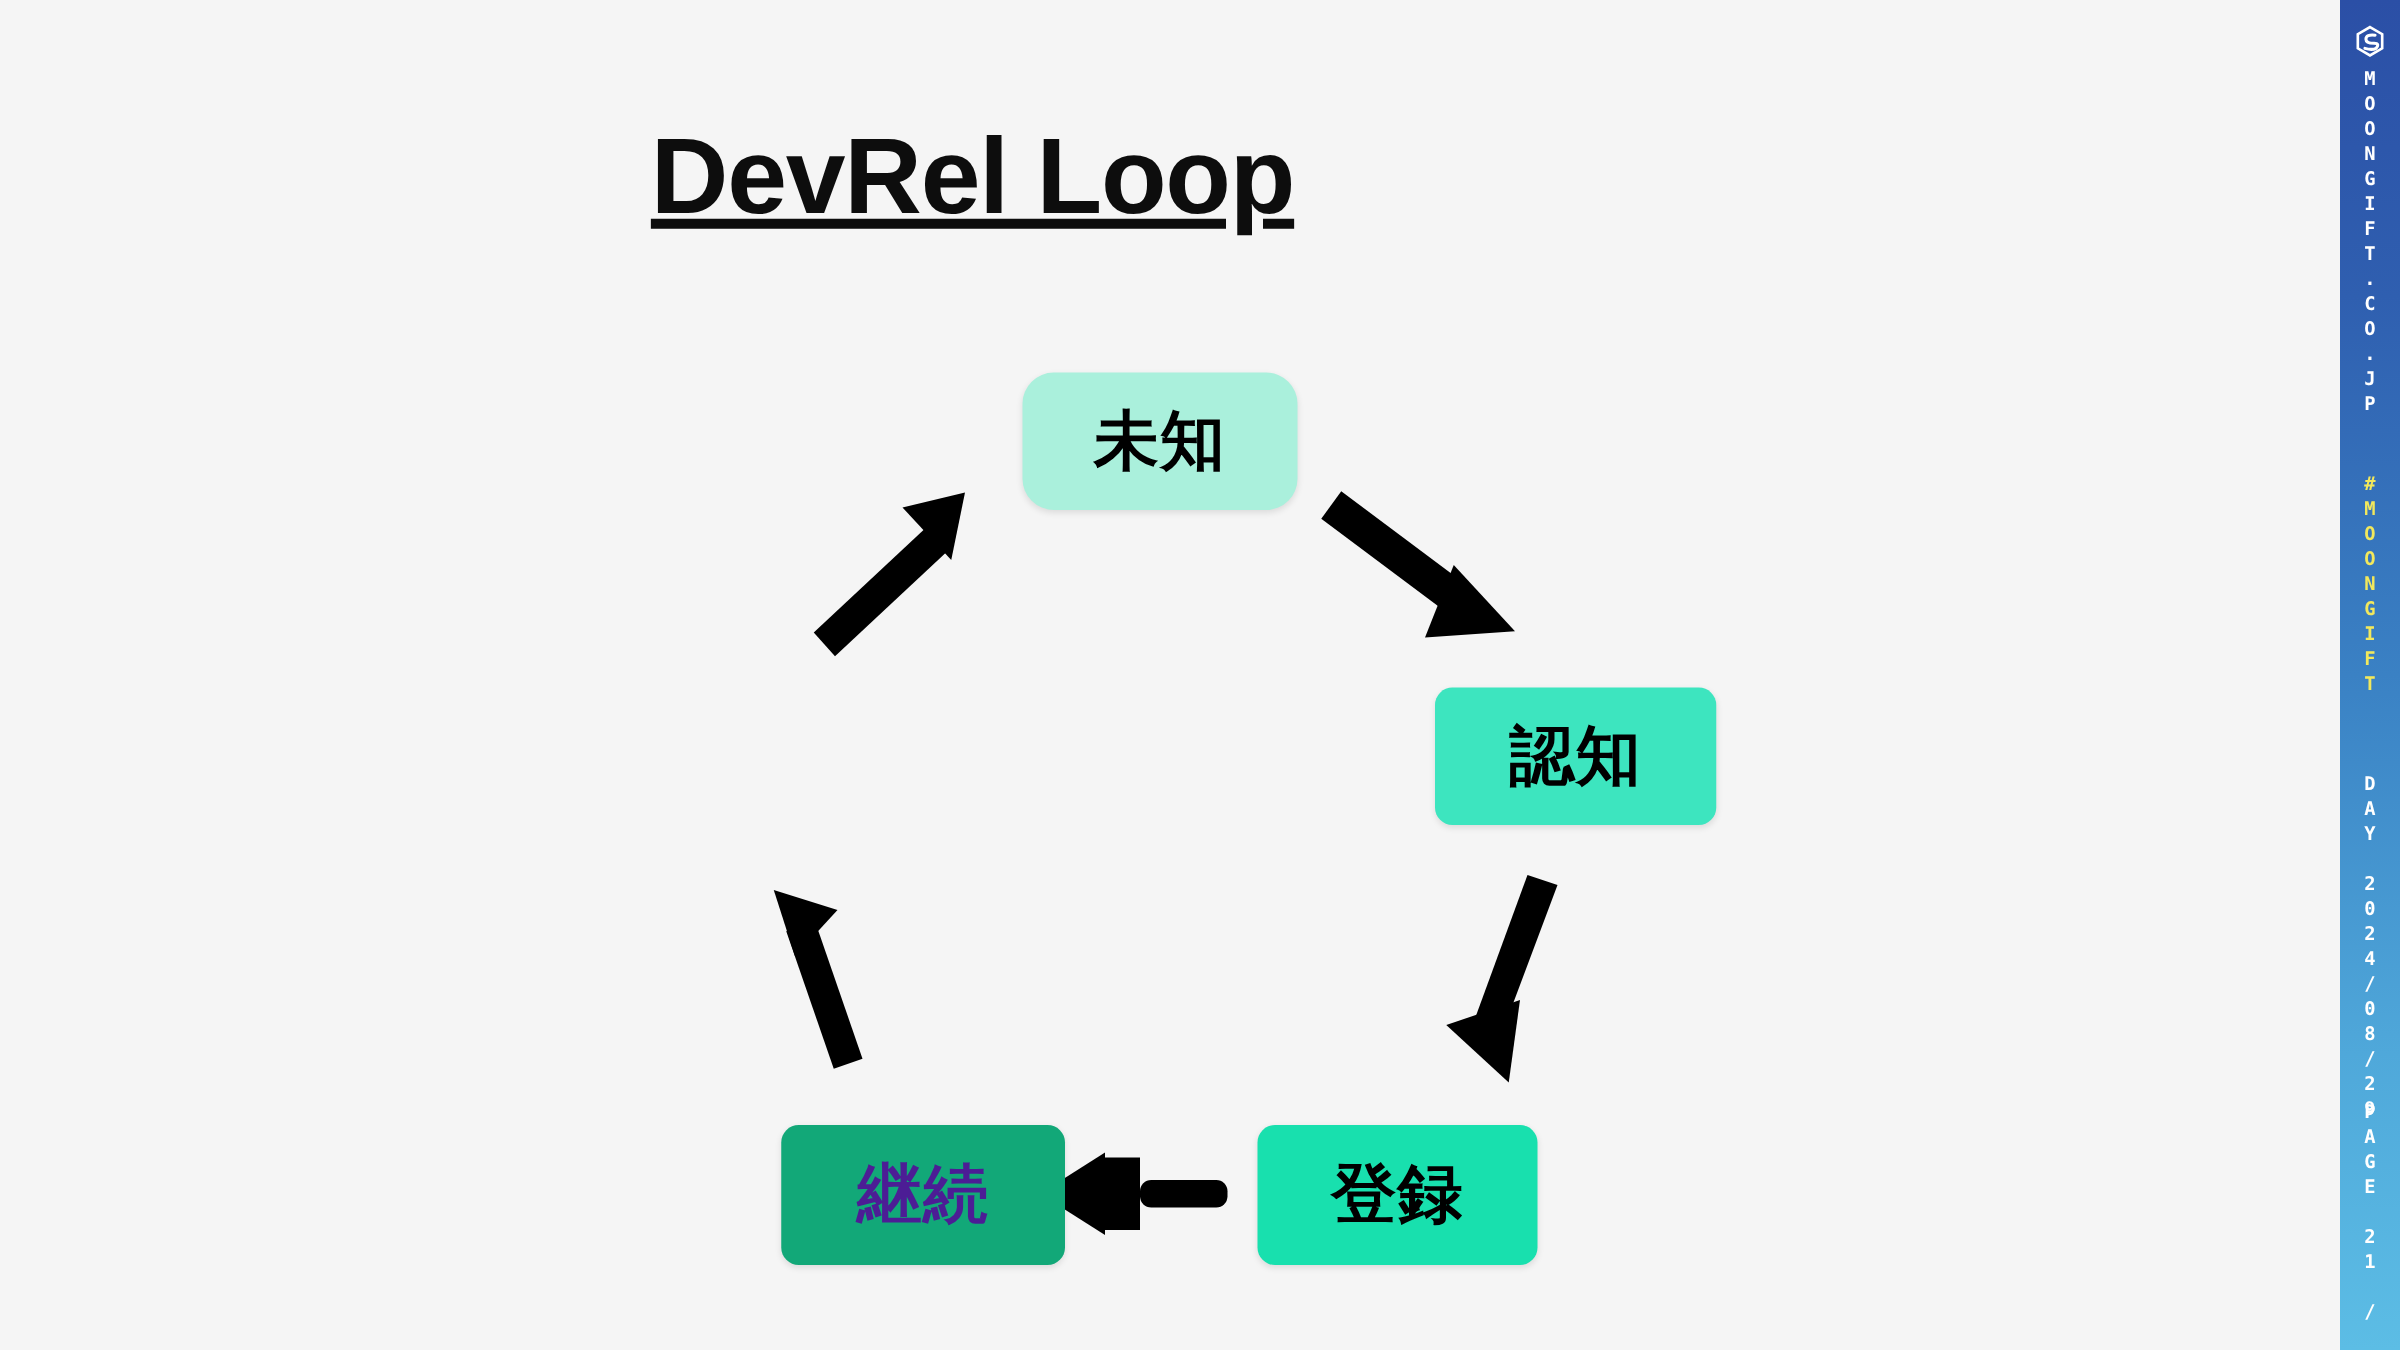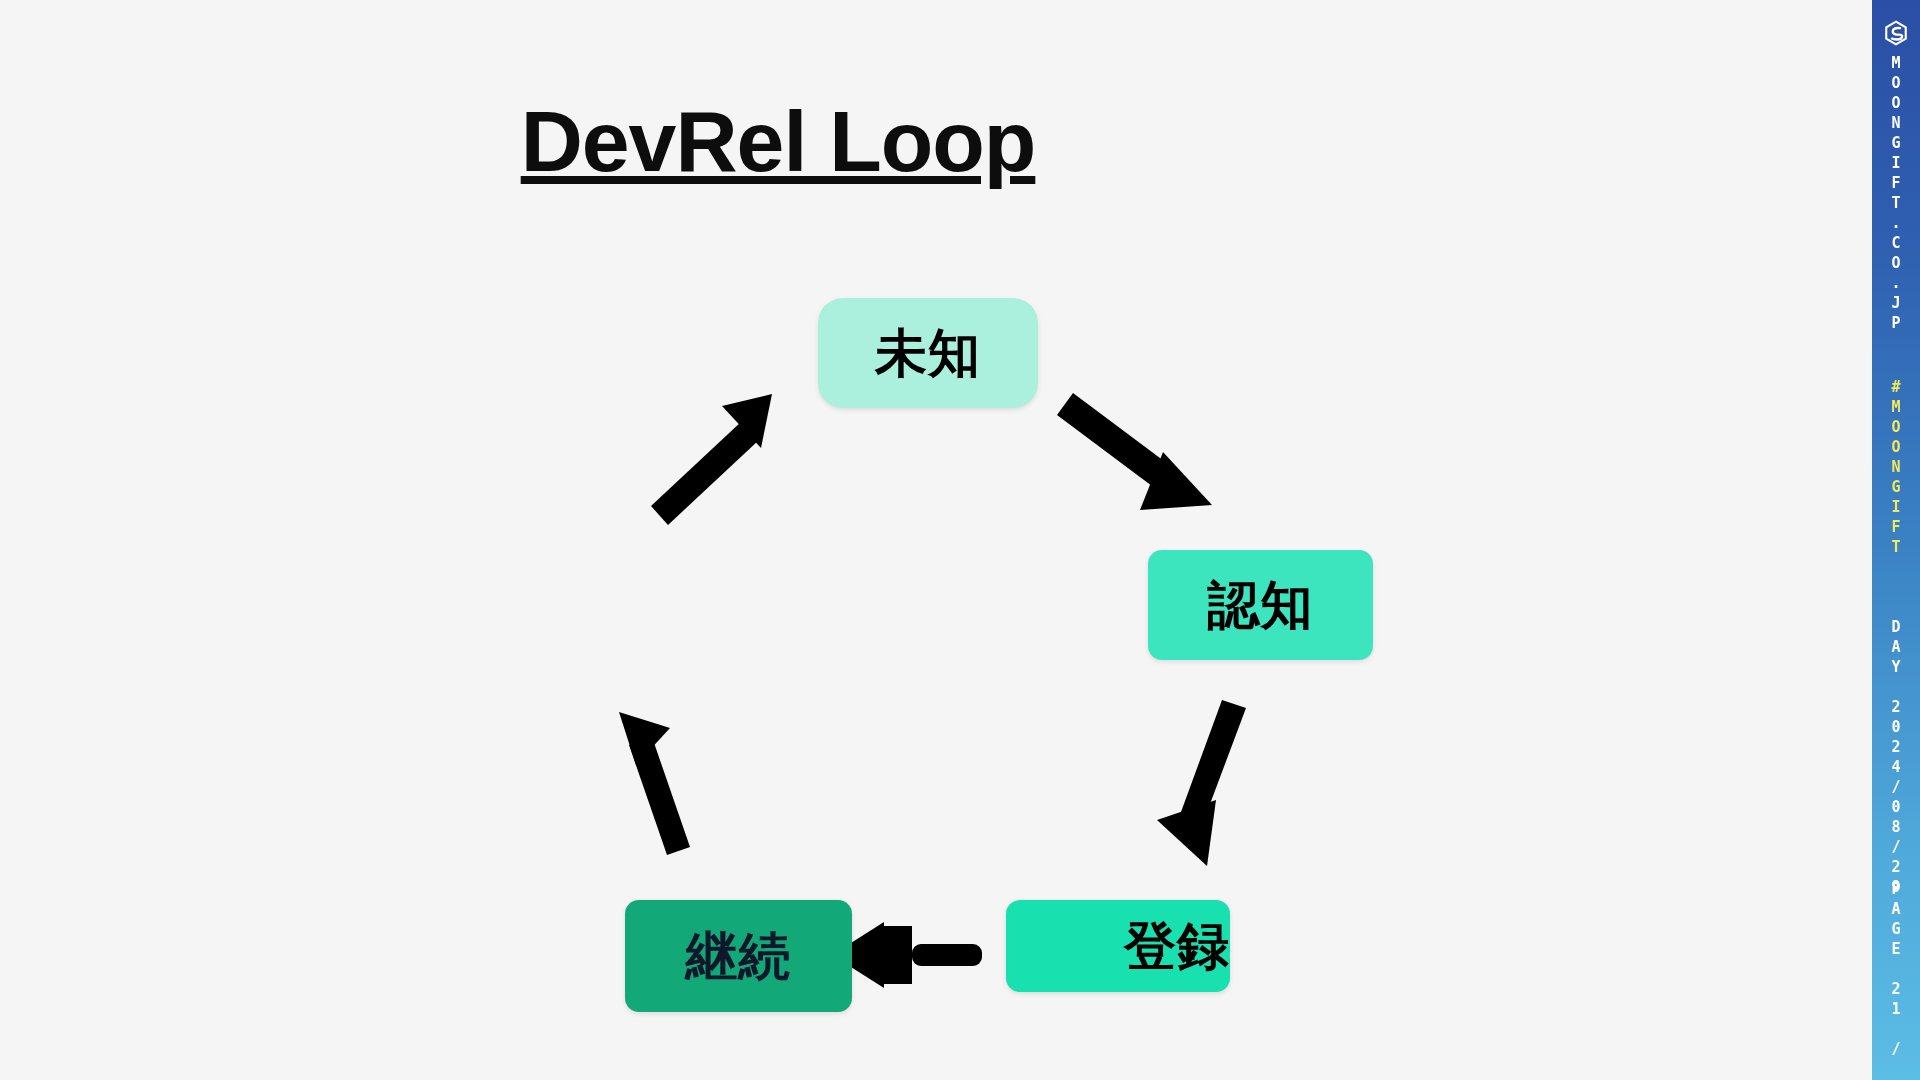--- a/index.html
+++ b/index.html
@@ -52,21 +52,21 @@
     font-size:52px;
     font-weight:700;
     letter-spacing:1px;
     box-shadow:0 2px 5px rgba(0,0,0,0.10);
     user-select:none;
   }
   .node-label { line-height:1; }
 
   #node-unknown   { left:818px;  top:298px; width:220px; height:110px; }
   #node-aware     { left:1148px; top:550px; width:225px; height:110px; }
-  #node-register  { left:1006px; top:900px; width:224px; height:92px;justify-content:flex-end; }
+  #node-register  { left:1006px; top:900px; width:224px; height:112px; }
   #node-continue  { left:625px;  top:900px; width:227px; height:112px; }
   #node-achieve   { left:504px;  top:546px; width:222px; height:112px; }
 
   
   #side-rail {
     position:absolute;
     right:0; top:0;
     width:48px; height:1080px;
     background:linear-gradient(180deg,#2b4fa6 0%,#2f5fb0 22%,#3a81c4 50%,#4fa8da 78%,#5cbde5 100%);
     display:flex;
@@ -136,21 +136,21 @@
     </div>
 
     <div class="node" id="node-aware" style="background:#3de5bf;color:#000000;">
       <span class="node-label">認知</span>
     </div>
 
     <div class="node" id="node-register" style="background:#18e0ae;color:#000000;">
       <span class="node-label">登録</span>
     </div>
 
-    <div class="node" id="node-continue" style="background:#12a878;color:#0f172a;">
+    <div class="node" id="node-continue" style="background:#12a878;color:#4c1d95;">
       <span class="node-label">継続</span>
     </div>
 
 
   </div>
 
   <aside id="side-rail">
     <div id="rail-logo">
       <svg viewBox="0 0 32 32" width="26" height="26" xmlns="http://www.w3.org/2000/svg">
         <path d="M16 2 L28 9 L28 23 L16 30 L4 23 L4 9 Z" fill="none" stroke="#ffffff" stroke-width="2.6"></path>

